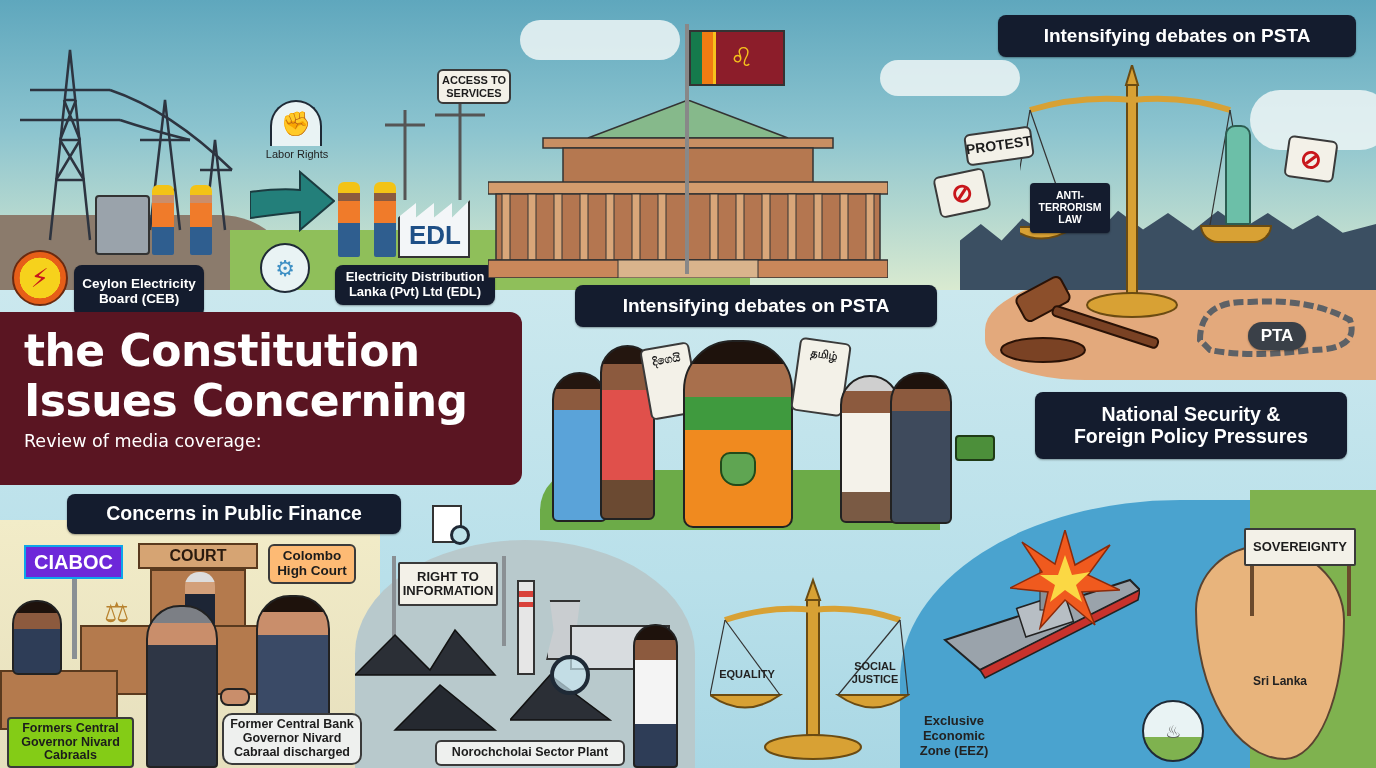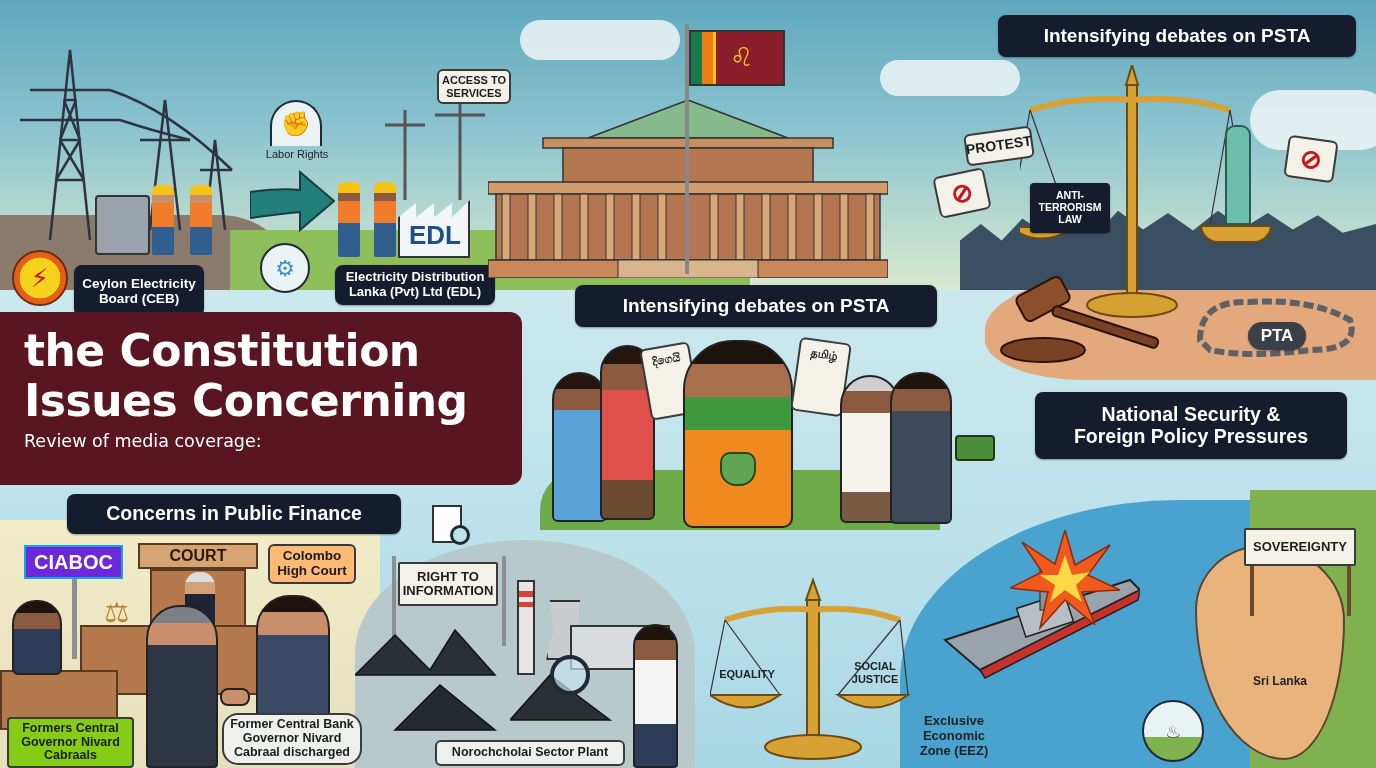--- a/index.html
+++ b/index.html
@@ -282,21 +282,21 @@
   <div style="position:absolute;left:12px;top:600px;width:50px;height:75px;background:linear-gradient(180deg,#1e120c 0 15%,#8c5a3e 15% 38%,#2e3d57 38%);border-radius:24px 24px 6px 6px;border:2px solid #222;"></div>
   <div style="position:absolute;left:146px;top:605px;width:72px;height:163px;background:linear-gradient(180deg,#7c7f85 0 10%,#c98e6b 10% 24%,#2e3645 24%);border-radius:34px 34px 4px 4px;border:2px solid #222;"></div>
   <div style="position:absolute;left:256px;top:595px;width:74px;height:150px;background:linear-gradient(180deg,#1e120c 0 10%,#c98e6b 10% 26%,#3a4a66 26%);border-radius:34px 34px 4px 4px;border:2px solid #222;"></div>
   <div style="position:absolute;left:220px;top:688px;width:30px;height:18px;background:#c98e6b;border:2px solid #222;border-radius:8px;"></div>
 
   <div class="sign" style="left:7px;top:717px;width:127px;height:51px;font-size:12.5px;border-radius:4px;background:#84cc16;">
     <span>Formers Central</span>
     <span>Governor Nivard</span>
     <span>Cabraals</span>
   </div>
-  <div class="sign" style="left:222px;top:713px;width:140px;height:52px;font-size:12.5px;border-radius:16px;background:#eef0ee;">
+  <div class="sign" style="left:222px;top:713px;width:140px;height:52px;font-size:12.5px;border-radius:10px;background:#eef0ee;">
     <span>Former Central Bank</span>
     <span>Governor Nivard</span>
     <span>Cabraal discharged</span>
   </div>
 
   <div style="position:absolute;left:432px;top:505px;width:30px;height:38px;background:#fff;border:2px solid #333;"></div>
   <div style="position:absolute;left:450px;top:525px;width:20px;height:20px;border:3px solid #1f2a36;border-radius:50%;background:#bfe3ea;"></div>
 
   <div class="sign" style="left:398px;top:562px;width:100px;height:44px;font-size:13px;border-radius:2px;">
     <span>RIGHT TO</span>

